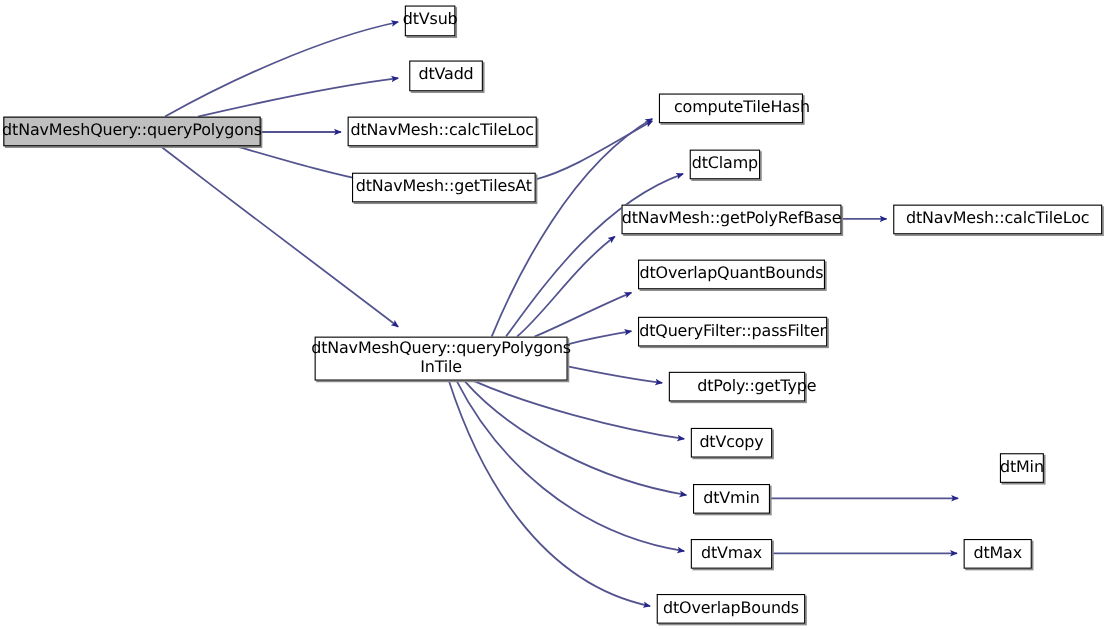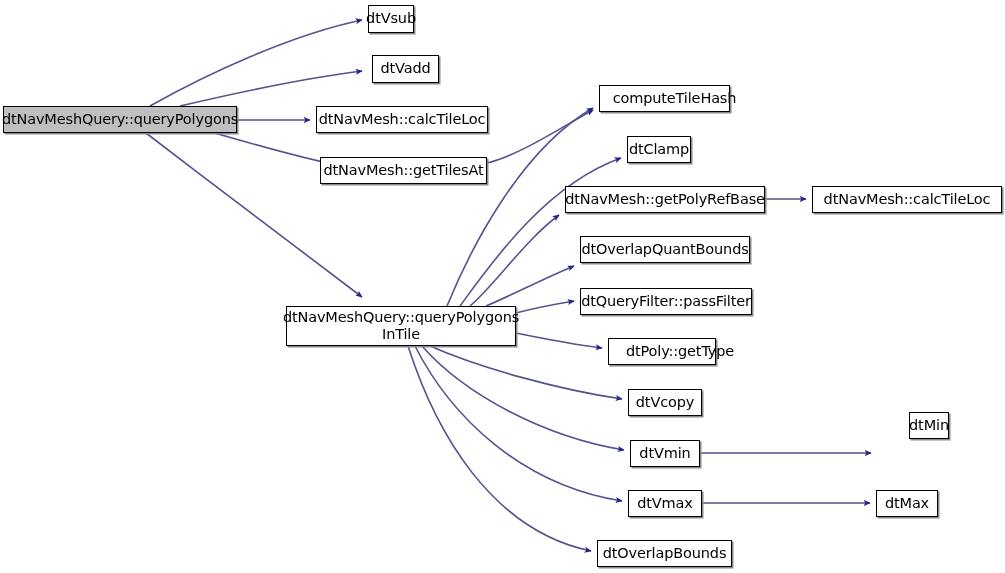--- a/index.html
+++ b/index.html
@@ -86,21 +86,21 @@
       <div class="node" style="left: 316px; top: 106px; width: 172px; height: 27px;"><span class="node-label">dtNavMesh::calcTileLoc</span></div>
       <div class="node" style="left: 320px; top: 157px; width: 167px; height: 27px;"><span class="node-label">dtNavMesh::getTilesAt</span></div>
       <div class="node" style="left: 286px; top: 306px; width: 230px; height: 40px;"><span class="node-label">dtNavMeshQuery::queryPolygons
 InTile</span></div>
       <div class="node" style="left: 599px; top: 85px; width: 131px; height: 27px; padding-left: 20px;"><span class="node-label">computeTileHash</span></div>
       <div class="node" style="left: 627px; top: 136px; width: 64px; height: 27px;"><span class="node-label">dtClamp</span></div>
       <div class="node" style="left: 565px; top: 186px; width: 200px; height: 27px;"><span class="node-label">dtNavMesh::getPolyRefBase</span></div>
       <div class="node" style="left: 812px; top: 186px; width: 190px; height: 27px;"><span class="node-label">dtNavMesh::calcTileLoc</span></div>
       <div class="node" style="left: 580px; top: 236px; width: 170px; height: 27px;"><span class="node-label">dtOverlapQuantBounds</span></div>
       <div class="node" style="left: 580px; top: 288px; width: 172px; height: 27px;"><span class="node-label">dtQueryFilter::passFilter</span></div>
-      <div class="node" style="left: 608px; top: 338px; width: 108px; height: 27px; padding-left: 36px;"><span class="node-label">dtPoly::getType</span></div>
+      <div class="node" style="left: 608px; top: 338px; width: 124px; height: 27px; padding-left: 36px;"><span class="node-label">dtPoly::getType</span></div>
       <div class="node" style="left: 628px; top: 389px; width: 74px; height: 27px;"><span class="node-label">dtVcopy</span></div>
       <div class="node" style="left: 630px; top: 440px; width: 70px; height: 27px;"><span class="node-label">dtVmin</span></div>
       <div class="node" style="left: 628px; top: 490px; width: 74px; height: 27px;"><span class="node-label">dtVmax</span></div>
       <div class="node" style="left: 597px; top: 540px; width: 135px; height: 27px;"><span class="node-label">dtOverlapBounds</span></div>
       <div class="node" style="left: 877px; top: 412px; width: 40px; height: 27px; margin-left: 32px;"><span class="node-label">dtMin</span></div>
       <div class="node" style="left: 876px; top: 490px; width: 62px; height: 27px;"><span class="node-label">dtMax</span></div>
     </div>
 </div>
 
 </body></html>

